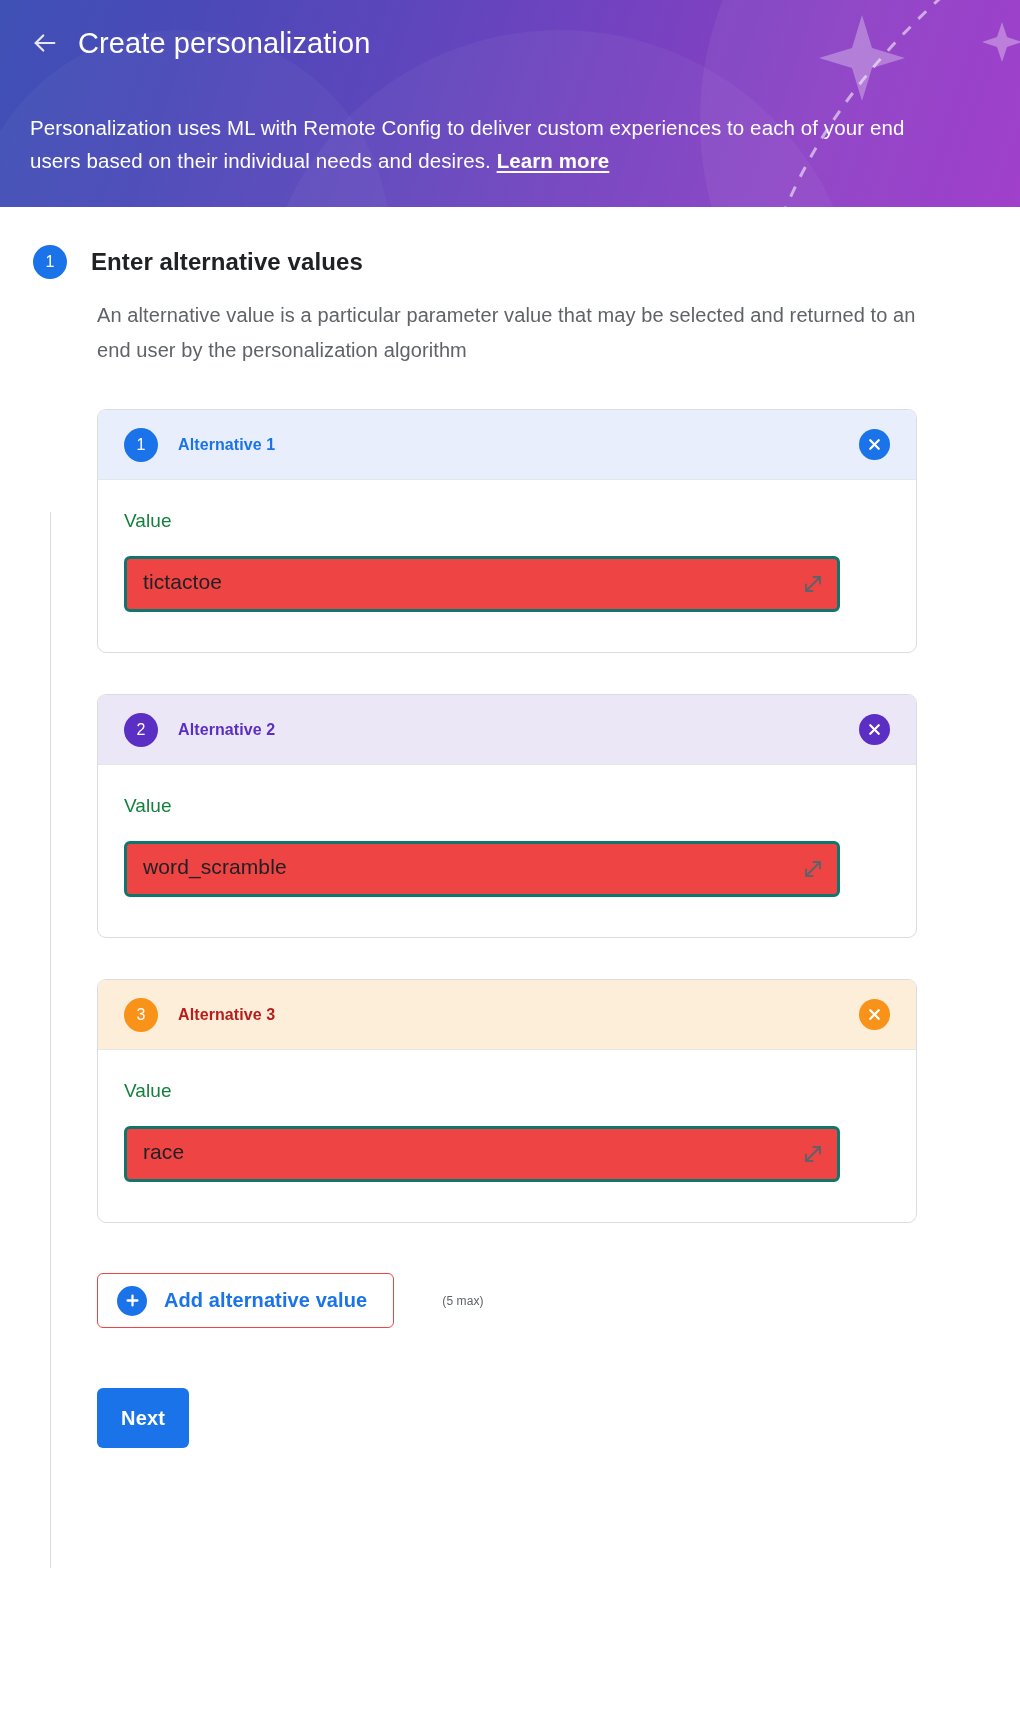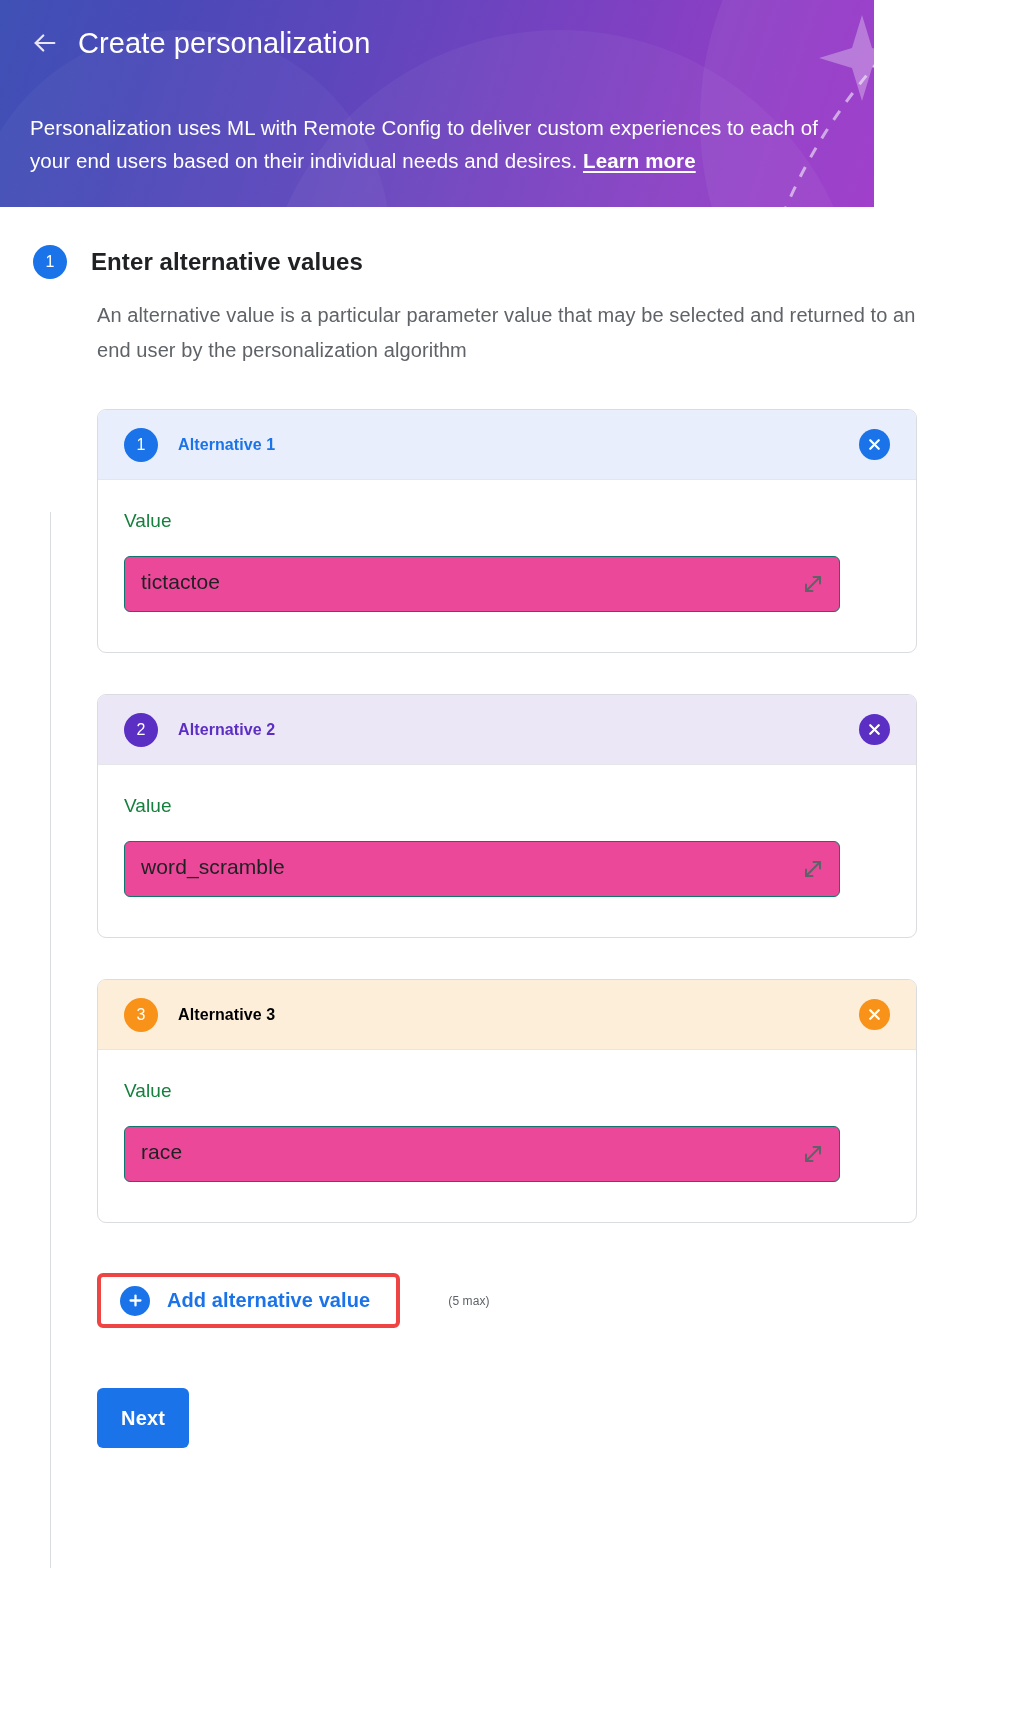--- a/index.html
+++ b/index.html
@@ -8,21 +8,21 @@
     width: 1020px;
     height: 1720px;
     background: #ffffff;
     font-family: "Liberation Sans", sans-serif;
     -webkit-font-smoothing: antialiased;
   }
 
   
   .banner {
     position: relative;
-    width: 874px;
+    width: 1020px;
     height: 207px;
     overflow: hidden;
     background: linear-gradient(108deg, #3f51b5 0%, #4a49b8 18%, #5d46bc 38%, #7442c0 58%, #8a3fc4 78%, #9b34c8 100%);
   }
   .banner-deco {
     position: absolute;
     inset: 0;
     pointer-events: none;
   }
   .banner-inner {
@@ -181,27 +181,27 @@
   }
   .field-wrap {
     margin-top: 22px;
     position: relative;
     height: 56px;
     max-width: 716px;
   }
   .field-input {
     width: 100%;
     height: 100%;
-    border: 1px solid #0f766e;
+    border: 3px solid #0f766e;
     border-radius: 6px;
     padding: 0 60px 4px 16px;
     font-size: 21px;
     color: #202124;
     font-family: "Liberation Sans", sans-serif;
-    background: #ec4899;
+    background: #ef4444;
     outline: none;
     letter-spacing: .1px;
   }
   .field-expand {
     position: absolute;
     right: 12px;
     top: 50%;
     transform: translateY(-50%);
     width: 30px;
     height: 30px;
@@ -219,21 +219,21 @@
     margin-top: 50px;
     display: flex;
     align-items: center;
   }
   .add-btn {
     display: flex;
     align-items: center;
     gap: 17px;
     height: 55px;
     padding: 0 26px 0 19px;
-    border: 4px solid #ef4444;
+    border: 1px solid #ef4444;
     border-radius: 6px;
     background: #fff;
     cursor: pointer;
     font-family: "Liberation Sans", sans-serif;
   }
   .add-plus {
     width: 30px;
     height: 30px;
     border-radius: 50%;
     background: #1a73e8;
@@ -369,21 +369,21 @@
               <polyline points="11.5,19 5,19 5,12.5"></polyline>
             </svg>
           </button>
         </div>
       </div>
     </div>
 
     <div class="alt-card">
       <div class="alt-head" style="background:#fdeed9;">
         <span class="alt-num" style="background:#f99219;">3</span>
-        <span class="alt-label" style="color:#000000;">Alternative 3</span>
+        <span class="alt-label" style="color:#b91c1c;">Alternative 3</span>
         <button class="alt-close" style="background:#f99219;">
           <svg width="17" height="17" viewBox="0 0 24 24" fill="none" stroke="#ffffff" stroke-width="3.2" stroke-linecap="round">
             <line x1="6" y1="6" x2="18" y2="18"></line>
               <line x1="18" y1="6" x2="6" y2="18"></line>
           </svg>
         </button>
       </div>
       <div class="alt-body">
         <div class="field-label">Value</div>
         <div class="field-wrap">

